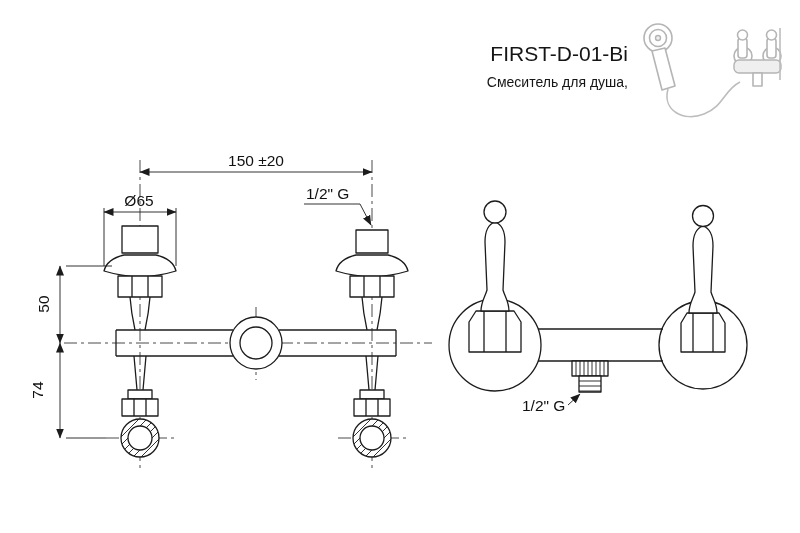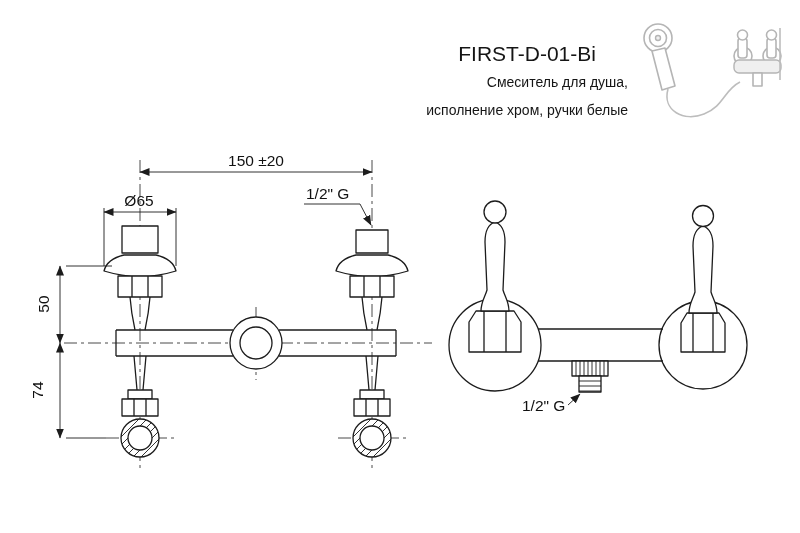--- a/index.html
+++ b/index.html
@@ -1,21 +1,21 @@
 <!DOCTYPE html>
 <html><head>
 <meta charset="utf-8">
 <style>
   html,body{margin:0;padding:0;}
   body{
     width:800px;height:533px;position:relative;background:#ffffff;
     font-family:"Liberation Sans", sans-serif;overflow:hidden;color:#151515;
   }
   .header{position:absolute;top:40px;right:172px;text-align:right;}
-  .header .model{font-size:21px;line-height:28px;font-weight:400;text-align:center;}
+  .header .model{font-size:21px;line-height:28px;font-weight:400;}
   .header .sub{font-size:14px;line-height:28px;font-weight:400;}
   .photo-box{position:absolute;top:14px;left:630px;width:156px;height:118px;}
   .drawing{position:absolute;top:0;left:0;}
 
   
   .outline{fill:#ffffff;stroke:#1c1c1c;stroke-width:1.3;stroke-linejoin:round;}
   .edge{fill:none;stroke:#1c1c1c;stroke-width:1.3;stroke-linejoin:round;}
   .thin{fill:none;stroke:#1c1c1c;stroke-width:0.9;}
   .dim{fill:none;stroke:#1c1c1c;stroke-width:0.9;}
   .cl{fill:none;stroke:#1c1c1c;stroke-width:0.8;stroke-dasharray:13 4 3 4;}
@@ -24,21 +24,20 @@
   .ph{stroke:#b5b5b5;stroke-width:1.6;fill:#ffffff;stroke-linejoin:round;}
   .ph-fill{stroke:#b5b5b5;stroke-width:1.4;fill:#efefef;}
   .ph-line{stroke:#bdbdbd;stroke-width:1.6;fill:none;}
 </style>
 </head>
 <body>
 
 <div class="header">
   <div class="model">FIRST-D-01-Bi</div>
   <div class="sub">Смеситель для душа,</div>
-  <div class="sub">исполнение хром, ручки белые</div>
 </div>
 
 <div class="photo-box">
   <svg width="156" height="118" viewBox="0 0 156 118">
 
     <circle cx="28" cy="24" r="14" class="ph"></circle>
     <circle cx="28" cy="24" r="8.5" class="ph"></circle>
     <circle cx="28" cy="24" r="2.5" class="ph-fill"></circle>
     <path d="M22,37 L35,34 L45,72 L32,76 Z" class="ph"></path>
 

